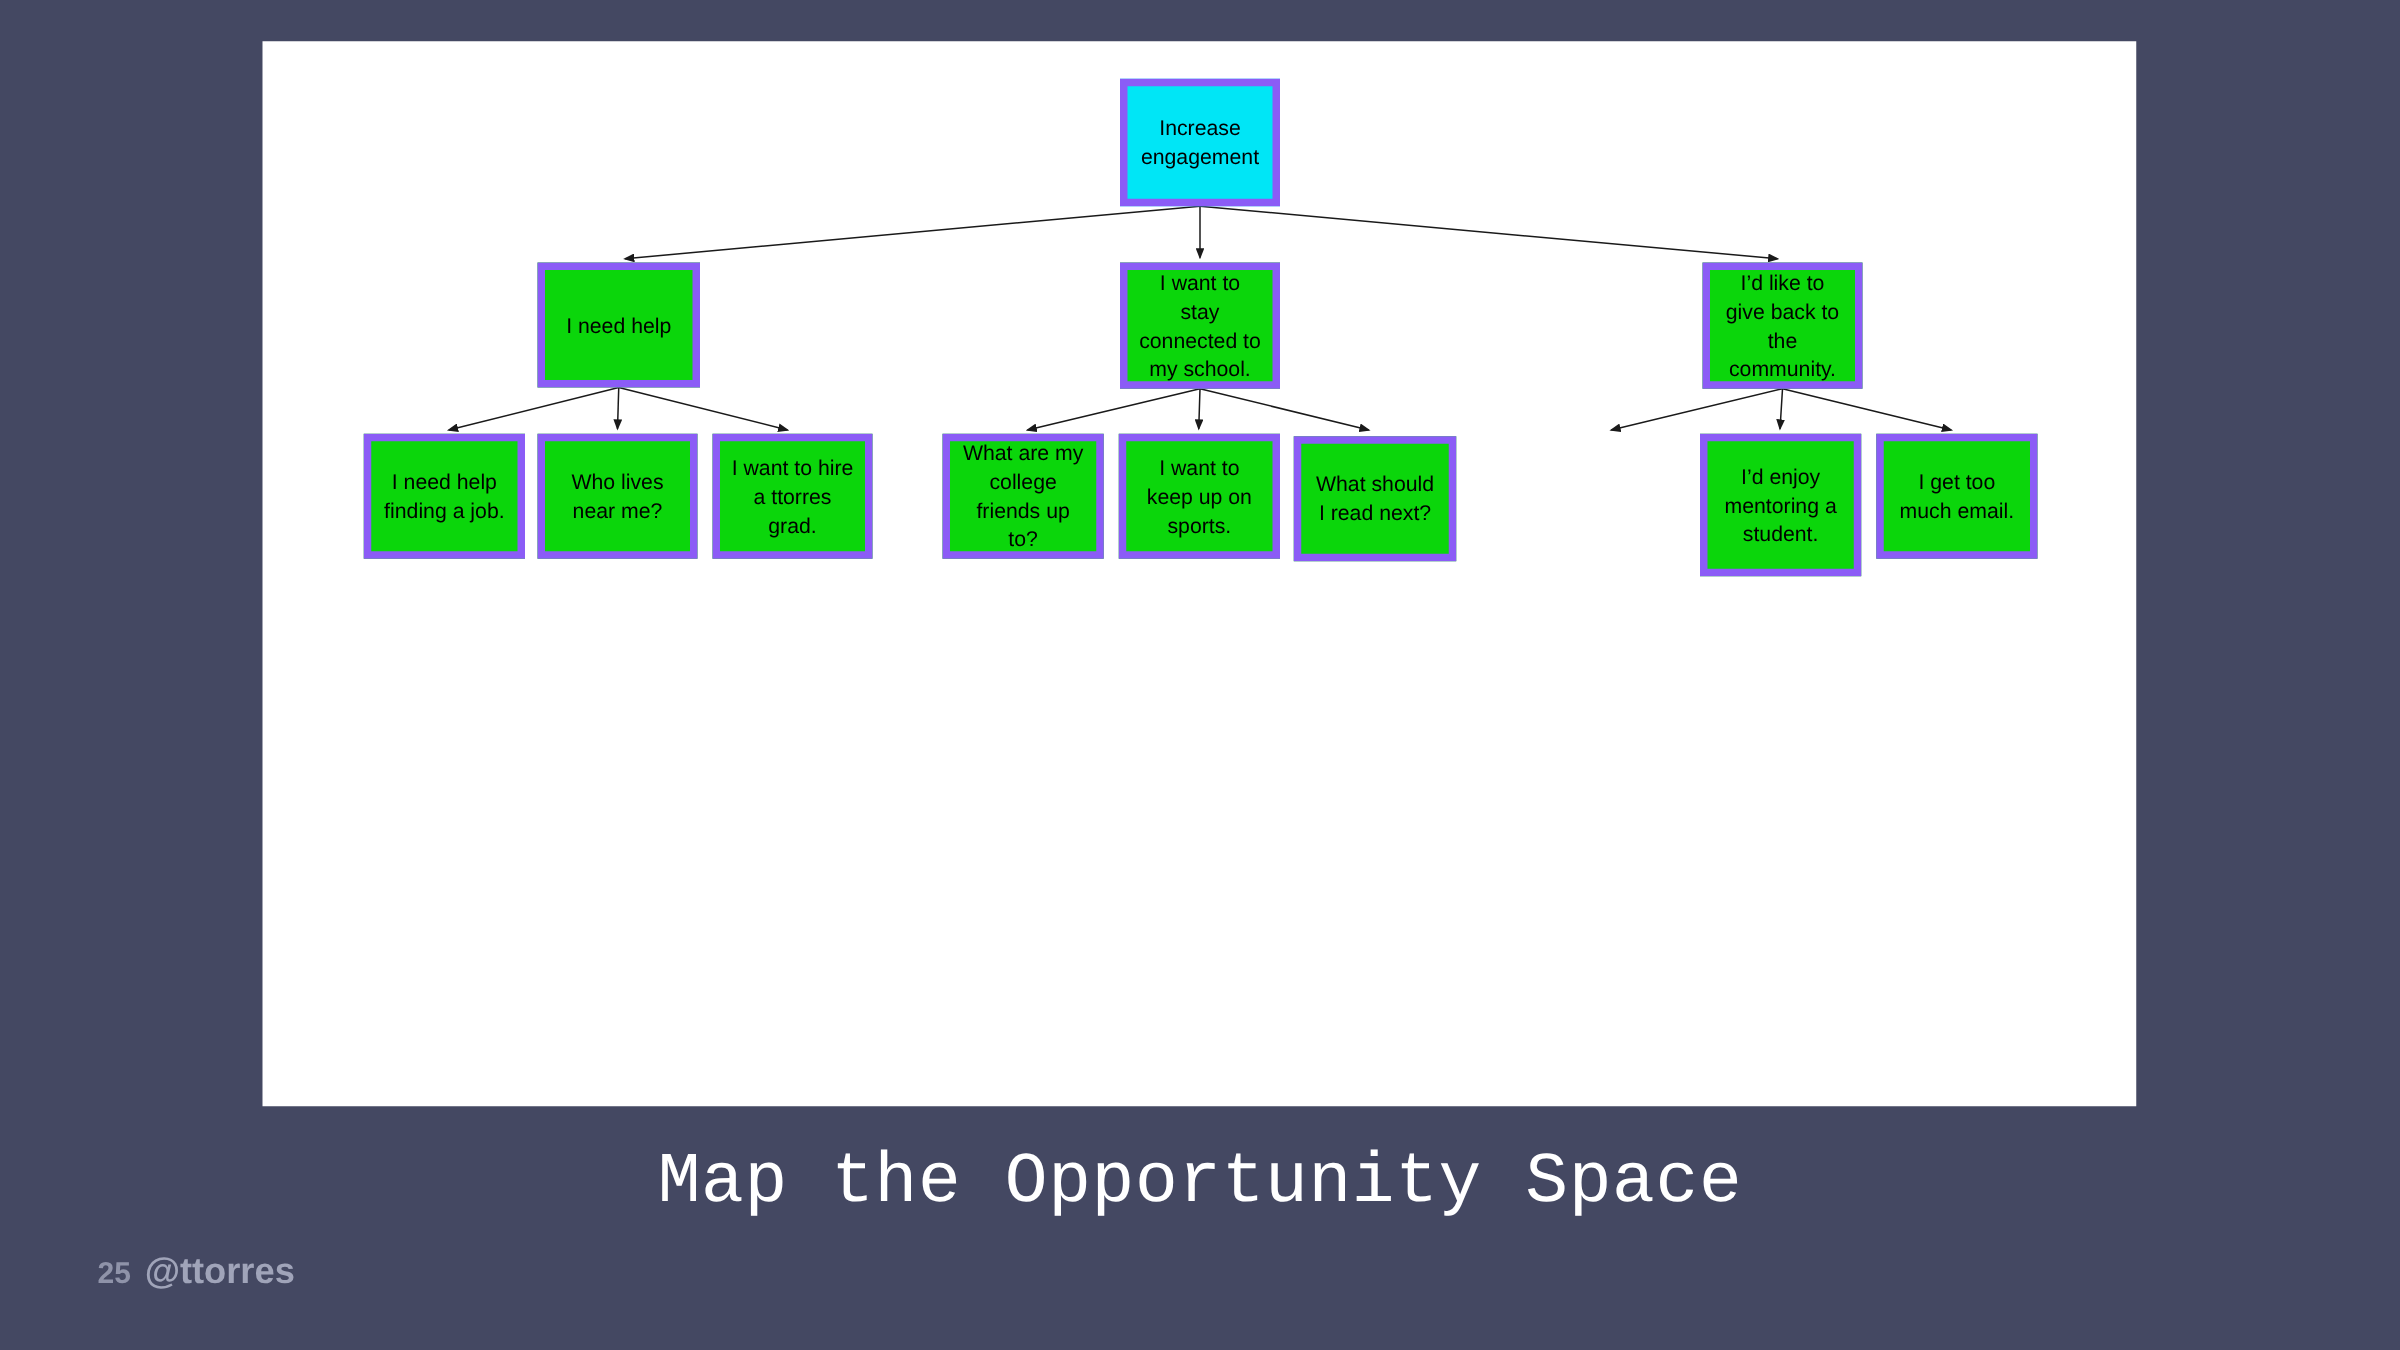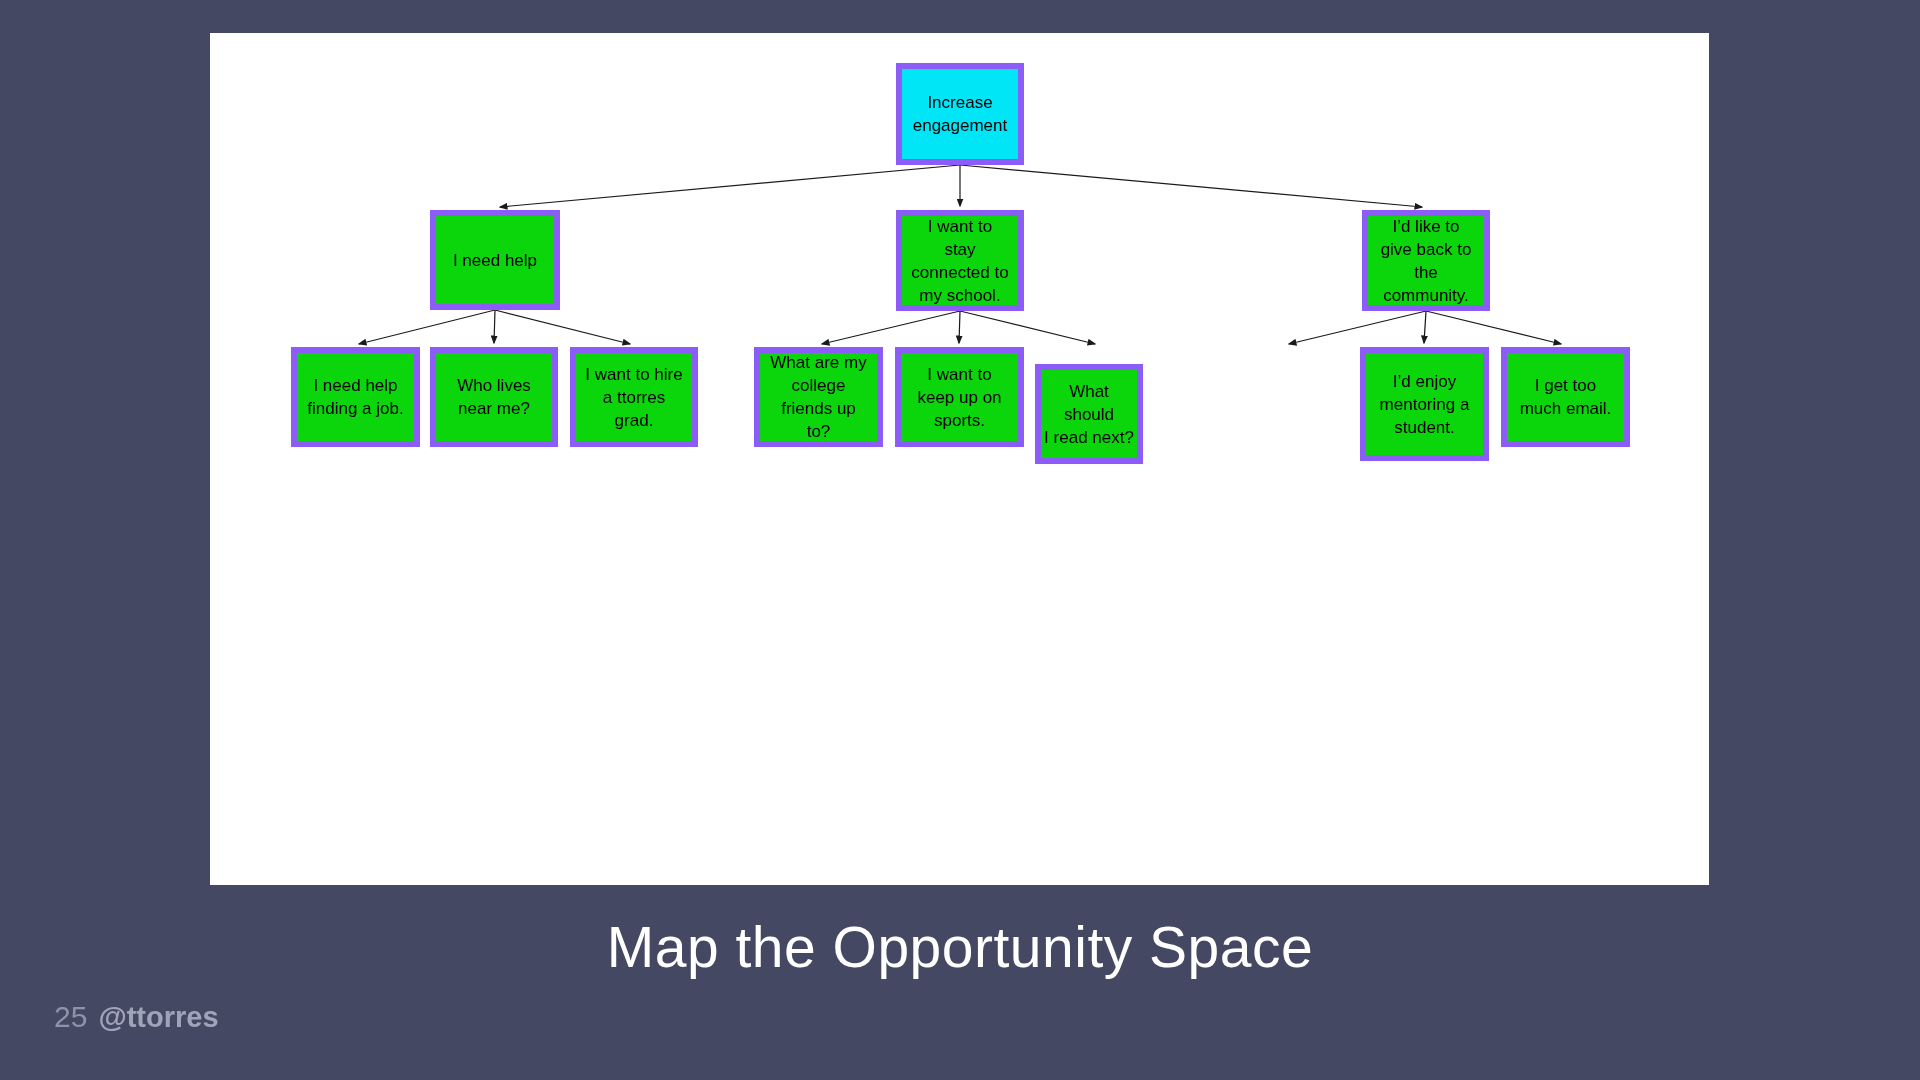--- a/index.html
+++ b/index.html
@@ -33,21 +33,21 @@
   .slide-title {
     position: absolute; left: 0; top: 912px; width: 1920px;
     text-align: center; color: #ffffff;
     font-size: 57px; line-height: 70px; font-weight: 400;
     letter-spacing: 0.5px;
   }
   .footer {
     position: absolute; left: 54px; top: 985px;
     display: flex; align-items: baseline; gap: 11px;
   }
-  .page-number { color: #8f93a9; font-size: 30px; font-weight: 400; }
+  .page-number { color: #8f93a9; font-size: 24px; font-weight: 700; margin-left: 24px; }
   .author-handle { color: #a0a4b9; font-size: 29px; font-weight: 700; }
 </style>
 </head>
 <body>
 
 <div class="stage" style="background: rgb(68, 72, 98);">
 
   <div class="slide">
 
     <svg class="connectors" viewBox="0 0 1499 852" xmlns="http://www.w3.org/2000/svg">
@@ -96,30 +96,30 @@
 a ttorres
 grad.</div>
 
     <div class="node node-opp" style="left: 544px; top: 314px; width: 129px; height: 100px; background: rgb(11, 214, 11);">What are my
 college
 friends up
 to?</div>
     <div class="node node-opp" style="left: 685px; top: 314px; width: 129px; height: 100px; background: rgb(11, 214, 11);">I want to
 keep up on
 sports.</div>
-    <div class="node node-opp" style="left: 825px; top: 331px; width: 108px; height: 100px; background: rgb(11, 214, 11);">What should
+    <div class="node node-opp" style="left: 825px; top: 316px; width: 130px; height: 100px; background: rgb(11, 214, 11);">What should
 I read next?</div>
 
     <div class="node node-opp" style="left: 1150px; top: 314px; width: 129px; height: 114px; background: rgb(11, 214, 11);">I’d enjoy
 mentoring a
 student.</div>
     <div class="node node-opp" style="left: 1291px; top: 314px; width: 129px; height: 100px; background: rgb(11, 214, 11);">I get too
 much email.</div>
   </div>
 
-  <div class="slide-title" style="color: rgb(255, 255, 255);">Map the Opportunity Space</div>
+  <div class="slide-title" style="color: rgb(255, 255, 255); font-family: Liberation Mono, monospace;">Map the Opportunity Space</div>
 
   <div class="footer">
     <span class="page-number" style="color: rgb(143, 147, 169);">25</span>
     <span class="author-handle" style="color: rgb(160, 164, 185); margin-top: 16px;">@ttorres</span>
   </div>
 
 </div>
 
 </body></html>

